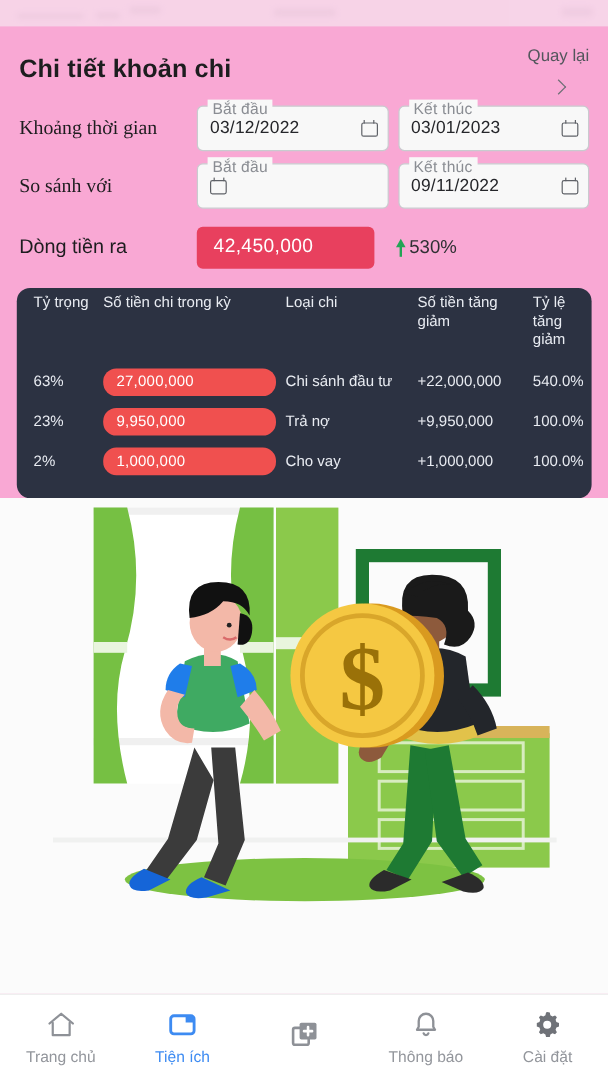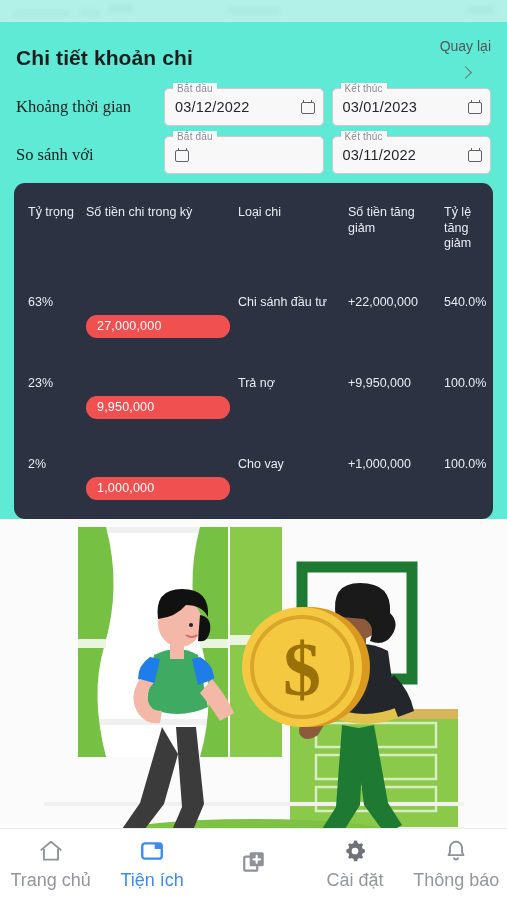--- a/index.html
+++ b/index.html
@@ -5,21 +5,21 @@
   * { box-sizing: border-box; margin: 0; padding: 0; }
   html, body {
     width: 507px; height: 900px;
     font-family: "Liberation Sans", sans-serif;
     background: #f8f8f8;
     overflow: hidden;
   }
   #app {
     position: relative;
     width: 507px; height: 900px;
-    background: #5eead4;
+    background: #f9a8d4;
     display: flex; flex-direction: column;
   }
 
   
   .statusbar {
     height: 22px; flex: 0 0 22px;
     background: #f6f7f8;
     position: relative;
     opacity: .55;
   }
@@ -55,21 +55,21 @@
     height: 38px;
     border: 1px solid #c9cbcf; border-radius: 5px;
     background: #f8f8f8;
     display: flex; align-items: center;
     padding: 0 8px 0 10px;
     cursor: pointer;
   }
   .date-field .legend {
     position: absolute; top: -6px; left: 8px;
     background: #f8f8f8; padding: 0 4px;
-    font-size: 10px; color: #8a8d93; letter-spacing: .2px; text-align: center;
+    font-size: 13px; color: #8a8d93; letter-spacing: .2px; text-align: center;
   }
   .date-field .dval {
     flex: 1 1 auto;
     font-size: 14.5px; color: #25262a; letter-spacing: .2px;
   }
   .cal-ico { width: 14px; height: 14px; flex: 0 0 14px; position: relative; }
   .cal-ico::before {
     content: ""; position: absolute; inset: 2px 0 0 0;
     border: 1.5px solid #5f6268; border-radius: 2px;
   }
@@ -106,21 +106,21 @@
   .up-arrow::after {
     content: ""; position: absolute; left: -1px; top: -2px;
     width: 2px; height: 9px; background: #23a455;
   }
 
   
   .table-card {
     margin: 4px 14px 0 14px;
     background: #2c3242;
     border-radius: 11px;
-    padding: 20px 10px 14px 10px;
+    padding: 3px 10px 14px 10px;
     color: #e9ecf2;
   }
   table.detail { width: 100%; border-collapse: collapse; table-layout: fixed; }
   table.detail th {
     font-size: 12.5px; font-weight: 400; color: #e9ecf2;
     text-align: left; vertical-align: top;
     padding: 2px 4px 10px 4px; line-height: 1.25;
   }
   table.detail td {
     font-size: 12.5px; color: #e9ecf2;
@@ -129,42 +129,42 @@
   .c-weight { width: 58px; }
   .c-amount { width: 152px; }
   .c-type   { width: 110px; }
   .c-delta  { width: 96px; }
   .c-rate   { width: 56px; }
   .w-val { font-size: 12.5px; color: #e9ecf2; padding-left: 6px; }
   .amt-pill {
     background: #f0504f; color: #ffffff;
     border-radius: 11px;
     padding: 4px 0 5px 11px;
-    font-size: 12.5px; letter-spacing: .2px; margin-top: 48px;
+    font-size: 12.5px; letter-spacing: .2px;
   }
   .pos { color: #59b67f; font-size: 12.5px; }
   .rate { color: #59b67f; font-size: 12.5px; }
 
   
   .illus-wrap { flex: 1 1 auto; position: relative; background: #fbfbfb; overflow: hidden; }
   .illus-wrap svg { position: absolute; left: 50%; transform: translateX(-50%); top: 0; }
 
   
   .bottom-nav {
     flex: 0 0 72px; height: 72px;
     background: #ffffff;
     border-top: 1px solid #ececec;
     display: flex; align-items: center;
   }
   .nav-item {
     flex: 1 1 0; display: flex; flex-direction: column;
     align-items: center; justify-content: center; gap: 6px;
     cursor: pointer;
   }
-  .nav-label { font-size: 18px; color: #93969c; }
+  .nav-label { font-size: 13px; color: #93969c; }
   .nav-item.active .nav-label { color: #3d8bf2; font-weight: 400; }
   .nav-ico { width: 26px; height: 26px; display: block; }
 </style>
 </head>
 <body>
 
 <div id="app">
 
   <div class="statusbar">
     <div class="sb-blob" style="left:14px;  top:11px; width:56px; height:5px;"></div>
@@ -197,25 +197,33 @@
   </div>
 
   <div class="filter-row">
     <div class="filter-label">So sánh với</div>
     <div class="date-field">
       <span class="legend">Bắt đầu</span>
       <span class="cal-ico"></span>
     </div>
     <div class="date-field">
       <span class="legend">Kết thúc</span>
-      <span class="dval">03/11/2022</span>
+      <span class="dval">09/11/2022</span>
       <span class="cal-ico"></span>
     </div>
   </div>
 
+  <div class="flow-row">
+    <div class="flow-label">Dòng tiền ra</div>
+    <div class="flow-pill">42,450,000</div>
+    <div class="flow-delta">
+      <span class="up-arrow"></span>
+      <span>530%</span>
+    </div>
+  </div>
 
   <div class="table-card">
     <table class="detail">
       <colgroup>
         <col class="c-weight">
           <col class="c-amount">
           <col class="c-type">
           <col class="c-delta">
           <col class="c-rate">
       </colgroup>
@@ -357,29 +365,29 @@
     <div class="nav-item">
       <svg class="nav-ico" viewBox="0 0 24 24">
         <rect x="3" y="7" width="12" height="13" rx="1.4" fill="none" stroke="#8e9197" stroke-width="2"></rect>
         <rect x="8" y="3" width="13" height="13" rx="1.4" fill="#8e9197"></rect>
         <path d="M14.5 6.4 v6.2 M11.4 9.5 h6.2" stroke="#ffffff" stroke-width="2" stroke-linecap="round"></path>
       </svg>
       <span class="nav-label"></span>
     </div>
 
     <div class="nav-item">
+      <svg class="nav-ico" viewBox="0 0 24 24" fill="none" stroke="#8e9197" stroke-width="1.8" stroke-linecap="round" stroke-linejoin="round">
+        <path d="M12 3.5 a5.6 5.6 0 0 1 5.6 5.6 v4.4 l1.3 2.3 H5.1 l1.3 -2.3 V9.1 A5.6 5.6 0 0 1 12 3.5 z"></path>
+        <path d="M10.2 18.6 a1.9 1.9 0 0 0 3.6 0"></path>
+      </svg>
+      <span class="nav-label">Thông báo</span>
+    </div>
+
+    <div class="nav-item">
       <svg class="nav-ico" viewBox="0 0 24 24">
         <path fill="#6f7278" d="M12 2.2 l2 .35 .45 2.1 1.6 .93 2-.75 1.4 1.45 -1 1.9 .6 1.75 2.05 .7 V13.4 l-2.05 .7 -.6 1.75 1 1.9 -1.4 1.45 -2 -.75 -1.6 .93 -.45 2.1 h-2.9 l-.45 -2.1 -1.6 -.93 -2 .75 -1.4 -1.45 1 -1.9 -.6 -1.75 -2.05 -.7 V10.6 l2.05 -.7 .6 -1.75 -1 -1.9 1.4 -1.45 2 .75 1.6 -.93 .45 -2.1 z"></path>
         <circle cx="12" cy="12" r="3.1" fill="#ffffff"></circle>
       </svg>
       <span class="nav-label">Cài đặt</span>
     </div>
 
-    <div class="nav-item">
-      <svg class="nav-ico" viewBox="0 0 24 24" fill="none" stroke="#8e9197" stroke-width="1.8" stroke-linecap="round" stroke-linejoin="round">
-        <path d="M12 3.5 a5.6 5.6 0 0 1 5.6 5.6 v4.4 l1.3 2.3 H5.1 l1.3 -2.3 V9.1 A5.6 5.6 0 0 1 12 3.5 z"></path>
-        <path d="M10.2 18.6 a1.9 1.9 0 0 0 3.6 0"></path>
-      </svg>
-      <span class="nav-label">Thông báo</span>
-    </div>
-
   </div>
 </div>
 
 </body></html>

